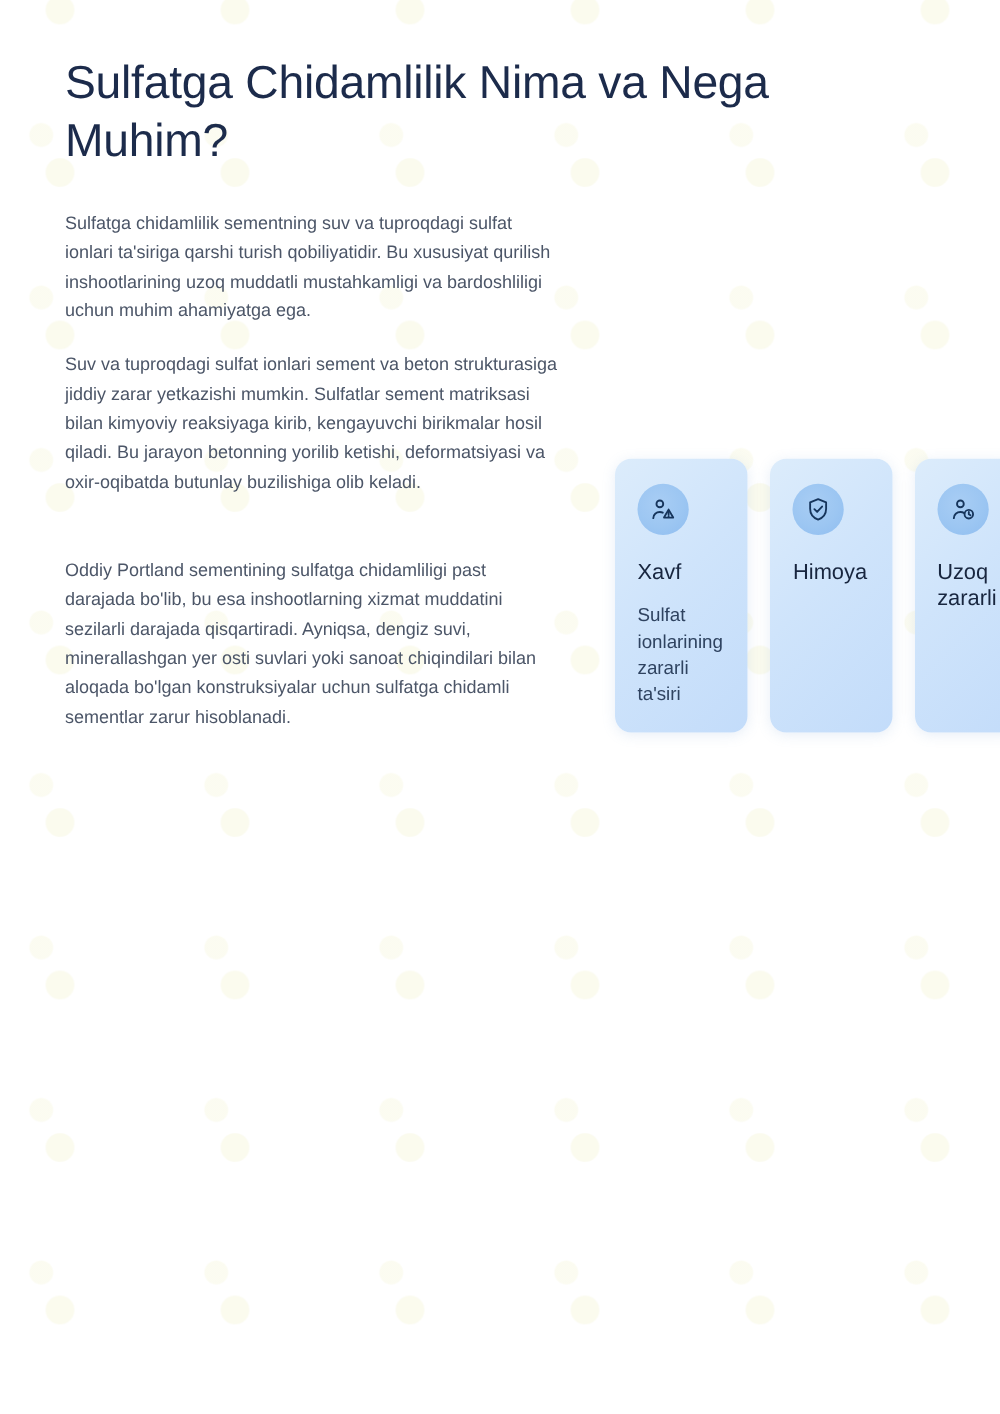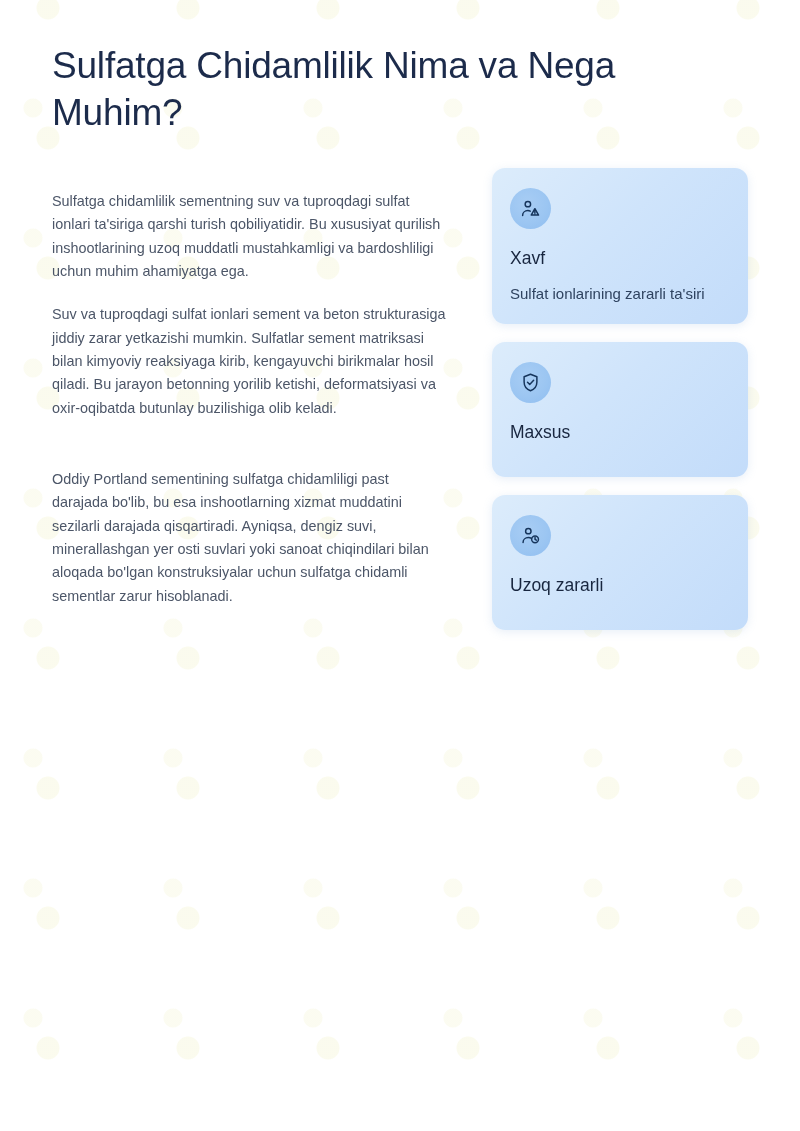--- a/index.html
+++ b/index.html
@@ -51,21 +51,21 @@
     color: #1c2b4b;
   }
 
   
   .content {
     position: absolute;
     left: 0;
     top: 168px;
     width: 800px;
     display: flex;
-    align-items: center;
+    align-items: flex-end;
   }
 
   .text-column {
     width: 400px;
     margin-left: 52px;
     flex: none;
   }
 
   .body-paragraph {
     font-size: 14.4px;
@@ -74,21 +74,21 @@
     margin-bottom: 20px;
     width: 395px;
   }
   .body-paragraph:last-child { margin-bottom: 0; margin-top: 48px; }
 
   .cards-column {
     margin-left: 40px;
     width: 256px;
     flex: none;
     display: flex;
-    flex-direction: column;
+    flex-direction: row;
     gap: 18px;
   }
 
   
   .info-card {
     position: relative;
     width: 256px;
     border-radius: 13px;
     padding: 20px 20px 20px 18px;
     background: linear-gradient(135deg, #dcecfb 0%, #cfe4fb 45%, #c3dcfa 100%);
@@ -171,21 +171,21 @@
         <div class="card-subtitle">Sulfat ionlarining zararli ta'siri</div>
       </div>
 
       <div class="info-card">
         <div class="card-icon-circle">
           <svg viewBox="0 0 24 24">
             <path d="M12 2.6l7.3 2.9v6c0 4.6-3.1 8.4-7.3 9.9-4.2-1.5-7.3-5.3-7.3-9.9v-6z"></path>
             <polyline points="8.6,11.8 11.1,14.3 15.6,9.4"></polyline>
           </svg>
         </div>
-        <div class="card-title">Maxsus</div>
+        <div class="card-title">Himoya</div>
       </div>
 
       <div class="info-card">
         <div class="card-icon-circle">
           <svg viewBox="0 0 24 24">
             <circle cx="9.5" cy="7" r="3.1"></circle>
             <path d="M3.5 20c0-3.3 2.7-5.6 6-5.6 1.4 0 2.6.4 3.6 1"></path>
             <circle cx="17.2" cy="16.4" r="3.9"></circle>
             <polyline points="17.2,14.4 17.2,16.5 18.7,17.4"></polyline>
           </svg>

